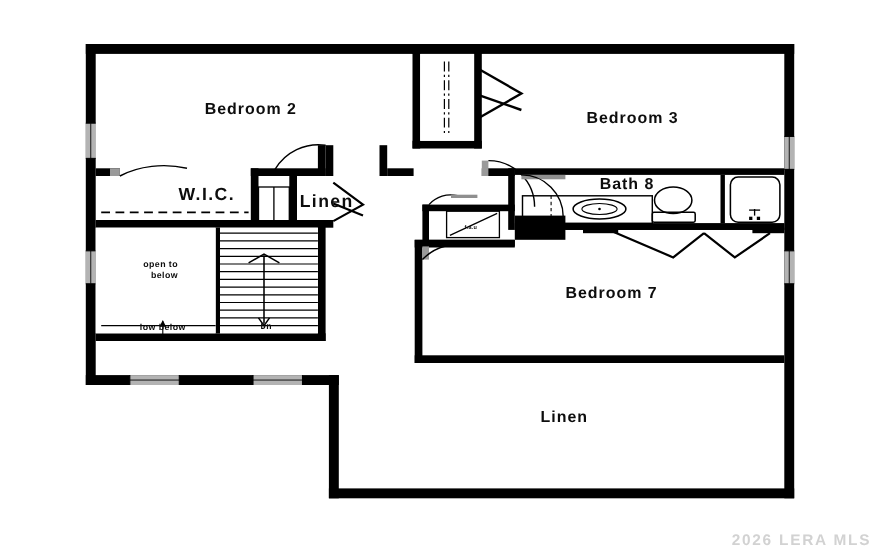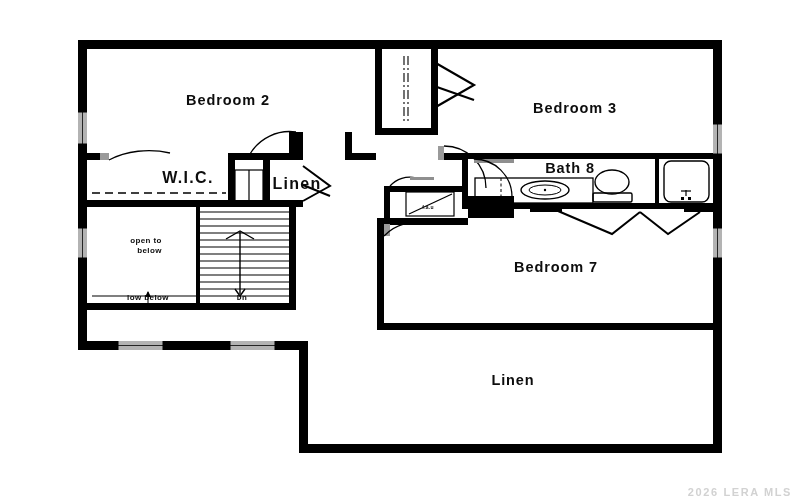--- a/index.html
+++ b/index.html
@@ -39,21 +39,21 @@
   }
   .lbl-major { font-size: 14.5px; }
   .lbl-mid   { font-size: 16px; letter-spacing: 1.3px; margin-left: 20px; }
   .lbl-small { font-size: 8px; letter-spacing: 0.4px; font-weight: bold; }
   .lbl-tiny  { font-size: 5px; letter-spacing: 0.2px; font-weight: bold; }
   #watermark {
     position: absolute;
     right: 8px;
     bottom: 2px;
     font-family: "Liberation Sans", sans-serif;
-    font-size: 11px;
+    font-size: 14px;
     font-weight: bold;
     letter-spacing: 1.6px;
     color: #d2d2d2;
     white-space: nowrap;
   }
 </style>
 </head>
 <body>
 
 <div id="plan-root">

